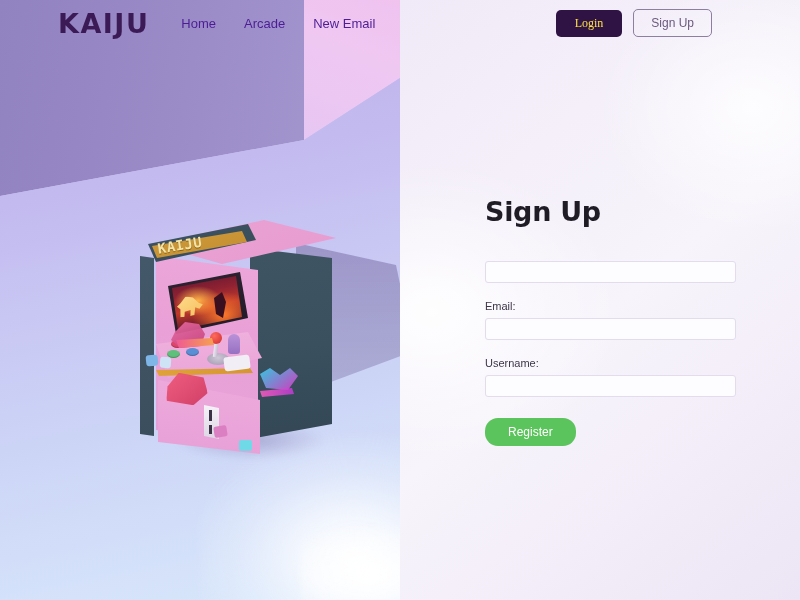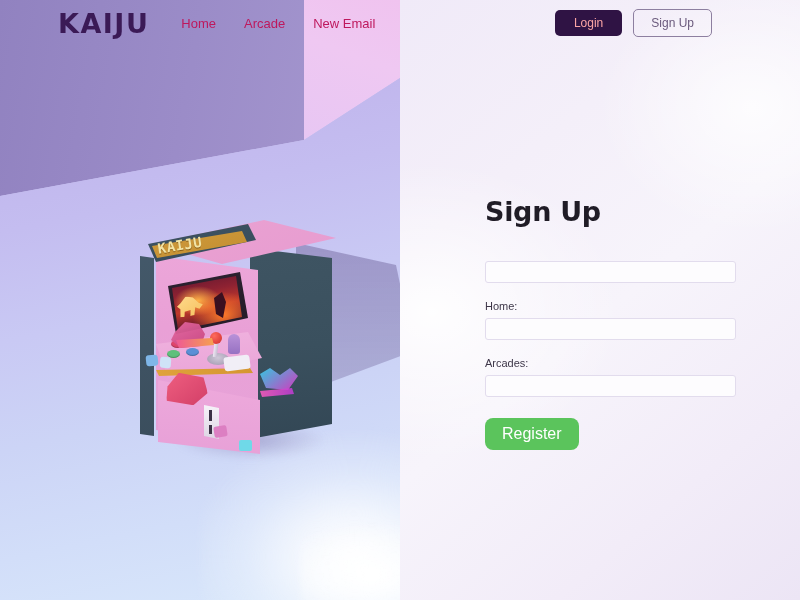--- a/index.html
+++ b/index.html
@@ -252,30 +252,30 @@
     padding: 0 20px;
     z-index: 20;
   }
   .brand {
     font-size: 27px; font-weight: bold; color: #3b1a56;
     letter-spacing: 1.5px; margin-left: 38px; margin-right: 32px;
     font-family: "DejaVu Sans", sans-serif;
   }
   .navlinks { display: flex; gap: 28px; align-items: center; }
   .navlink {
-    font-size: 13px; color: #be185d; text-decoration: none;
+    font-size: 13px; color: #4c1d95; text-decoration: none;
     font-family: "Liberation Sans", sans-serif;
   }
   .nav-spacer { flex: 1; }
   .navbtns { display: flex; gap: 11px; align-items: center; margin-right: 68px; }
   .btn-login {
-    background: #2f1344; color: #fca5a5;
+    background: #2f1344; color: #fde047;
     font-size: 12px; padding: 6px 19px;
     border-radius: 5px; border: none; cursor: pointer;
-    font-family: Liberation Sans, sans-serif;
+    font-family: Liberation Serif, serif;
   }
   .btn-signup {
     background: transparent; color: #6b5a7d;
     font-size: 12px; padding: 6px 17px;
     border-radius: 5px; border: 1px solid #8d7fa0; cursor: pointer;
     font-family: "Liberation Sans", sans-serif;
   }
 
   
   .panel {
@@ -299,22 +299,22 @@
     width: 251px; height: 22px;
     background: #fdfcfe;
     border: 1px solid #e2dced;
     border-radius: 3px;
     padding: 0 7px; font-size: 11px; color: #2a2433;
     margin-bottom: 17px; outline: none;
     font-family: "Liberation Sans", sans-serif;
   }
   .btn-register {
     background: #5bc45c; color: #ffffff;
-    font-size: 16px; padding: 7px 17px;
-    border: none; border-radius: 8px; cursor: pointer;
+    font-size: 12px; padding: 7px 23px;
+    border: none; border-radius: 13px; cursor: pointer;
     margin-top: 4px;
     font-family: "Liberation Sans", sans-serif;
   }
 </style>
 </head>
 <body>
 
 <div class="page">
 
   <div class="hero">
@@ -366,24 +366,24 @@
     <div class="stk stk-mini1"></div>
     <div class="stk stk-mini2"></div>
   </div>
 
   <div class="panel">
     <div class="form-wrap">
       <div class="form-title">Sign Up</div>
 
       <input class="field-input" type="text" placeholder="" style="">
 
-      <label class="field-label">Home:</label>
+      <label class="field-label">Email:</label>
       <input class="field-input" type="text" placeholder="" style="">
 
-      <label class="field-label">Arcades:</label>
+      <label class="field-label">Username:</label>
       <input class="field-input" type="password" placeholder="" style="">
 
       <button class="btn-register">Register</button>
     </div>
   </div>
 
   <div class="navbar">
     <div class="brand">KAIJU</div>
     <div class="navlinks">
       <a class="navlink" href="#">Home</a>

